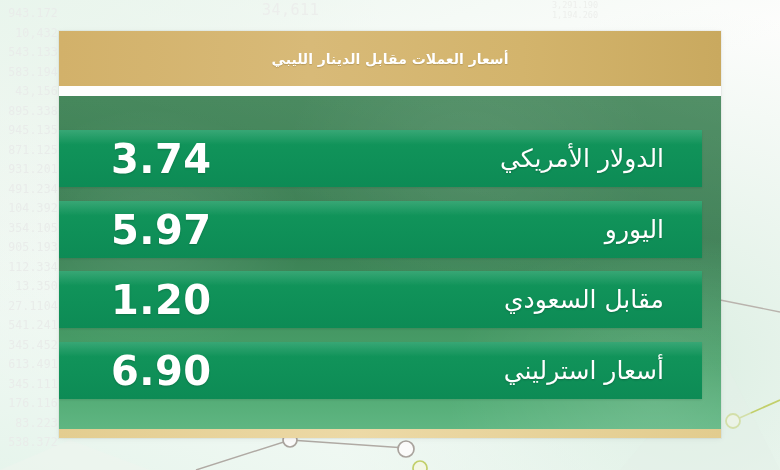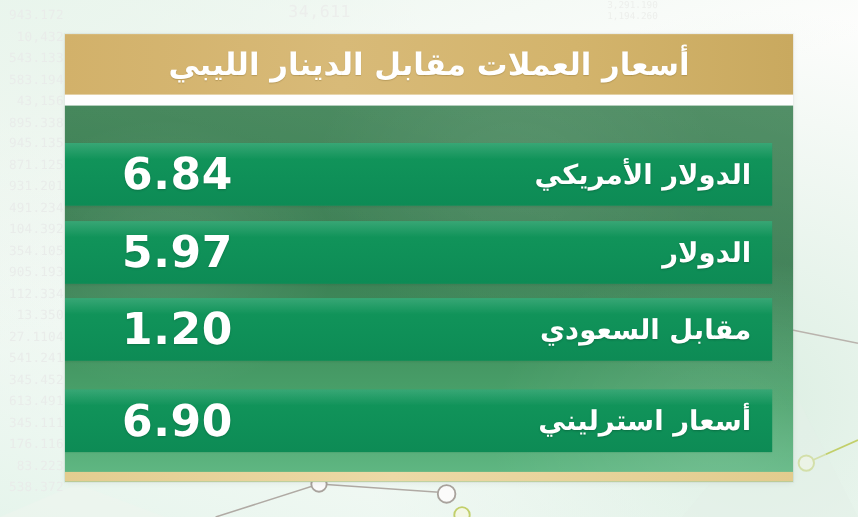--- a/index.html
+++ b/index.html
@@ -48,21 +48,21 @@
   }
 
   
   #card-header{
     height:55px;width:100%;
     background:linear-gradient(90deg,#d2b16a 0%,#d8ba78 38%,#d3b46c 70%,#c9a95f 100%);
     display:flex;align-items:center;justify-content:center;
     position:relative;
   }
   #card-header-title{
-    color:#ffffff;font-size:28px;font-weight:bold;
+    color:#ffffff;font-size:14px;font-weight:bold;
     direction:rtl;text-align:center;
     text-shadow:0 1px 1px rgba(120,95,40,.32);
     letter-spacing:.2px;
   }
 
   
   #card-gutter{height:10px;background:#fefefe;}
 
   
   #card-body{
@@ -86,31 +86,31 @@
     position:absolute;left:0;width:643px;height:57px;
     background:
       linear-gradient(180deg,rgba(255,255,255,.16) 0%,rgba(255,255,255,0) 26%),
       linear-gradient(180deg,#12965b 0%,#0f9058 55%,#0d8b55 100%);
     display:flex;align-items:center;justify-content:space-between;
     box-shadow:0 1px 2px rgba(0,0,0,.10);
   }
   .rate-row.r1{top:34px;}
   .rate-row.r2{top:105px;gap:12px;}
   .rate-row.r3{top:175px;justify-content:space-between;}
-  .rate-row.r4{top:258px;align-items:center;}
+  .rate-row.r4{top:246px;align-items:center;}
 
   .rate-value{
     color:#ffffff;font-size:40px;font-weight:bold;
     padding-left:52px;letter-spacing:.5px;line-height:1;
     text-shadow:0 1px 2px rgba(0,0,0,.18);
     font-family:"DejaVu Sans","Liberation Sans",sans-serif;
   }
   .rate-name{
-    color:#ffffff;font-size:25px;font-weight:bold;
-    padding-right:19px;direction:rtl;line-height:1;
+    color:#ffffff;font-size:25px;font-weight:normal;
+    padding-right:38px;direction:rtl;line-height:1;
     text-shadow:0 1px 2px rgba(0,0,0,.20);
   }
   #card-footer-strip{
     position:absolute;left:0;bottom:0;width:100%;height:9px;
     background:linear-gradient(90deg,#e3cd90 0%,#ecd9a6 45%,#e2cc8e 100%);
   }
 </style>
 </head>
 <body>
 
@@ -169,27 +169,27 @@
   <div id="card-header">
     <div id="card-header-title">أسعار العملات مقابل الدينار الليبي</div>
   </div>
 
   <div id="card-gutter"></div>
 
   <div id="card-body">
     <div id="card-body-texture"></div>
 
     <div class="rate-row r1">
-      <span class="rate-value">6.84</span>
+      <span class="rate-value">3.74</span>
       <span class="rate-name">الدولار الأمريكي</span>
     </div>
 
     <div class="rate-row r2">
       <span class="rate-value">5.97</span>
-      <span class="rate-name">الدولار</span>
+      <span class="rate-name">اليورو</span>
     </div>
 
     <div class="rate-row r3">
       <span class="rate-value">1.20</span>
       <span class="rate-name">مقابل السعودي</span>
     </div>
 
     <div class="rate-row r4">
       <span class="rate-value">6.90</span>
       <span class="rate-name">أسعار استرليني</span>

